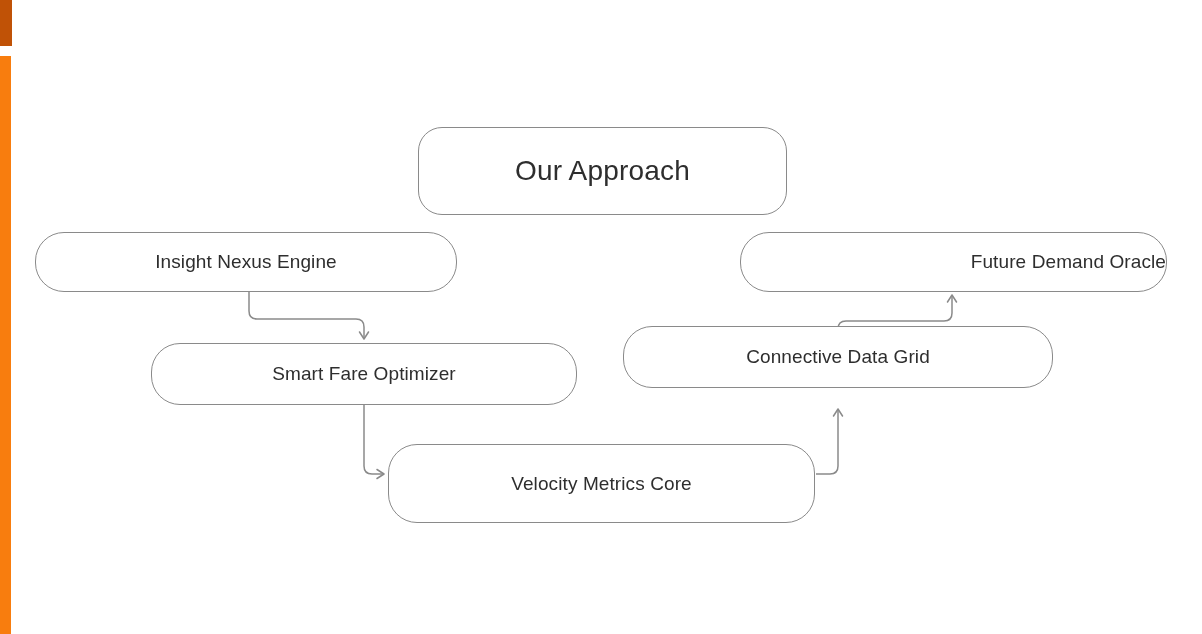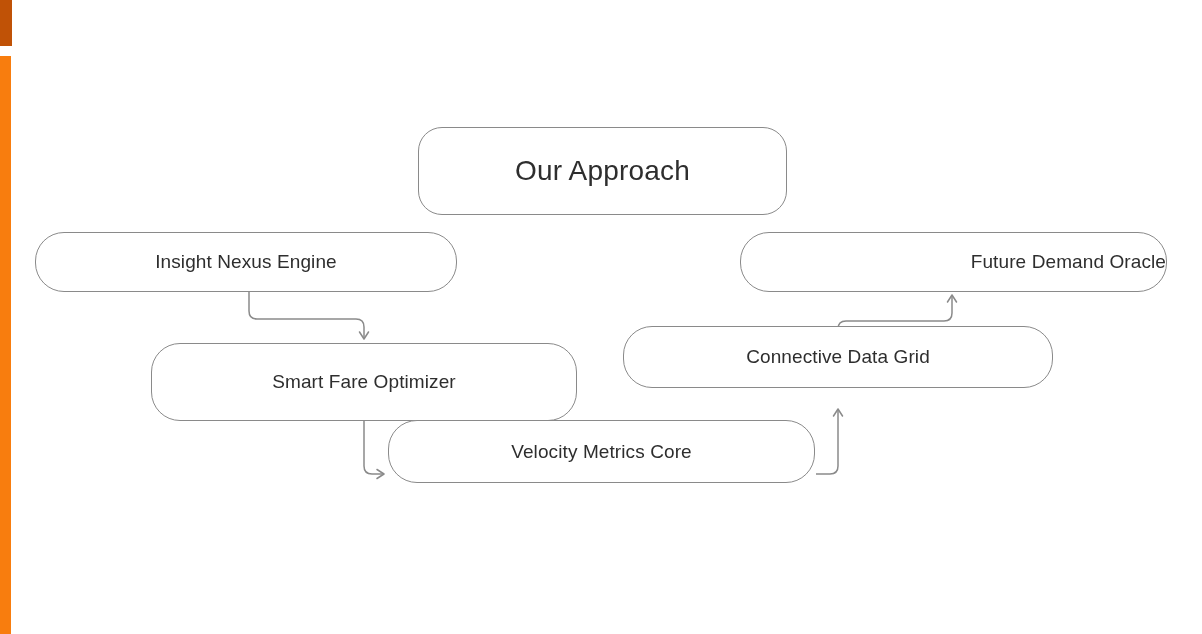--- a/index.html
+++ b/index.html
@@ -68,23 +68,23 @@
     letter-spacing: 0.2px;
   }
   .node {
     border-radius: 29px;
     font-size: 19px;
     font-weight: 500;
     letter-spacing: 0.1px;
   }
   .node-insight    { left: 35px;  top: 232px; width: 422px; height: 60px; }
   .node-future     { left: 740px; top: 232px; width: 427px; height: 60px; justify-content: flex-end; }
-  .node-smart      { left: 151px; top: 343px; width: 426px; height: 78px; }
+  .node-smart      { left: 151px; top: 343px; width: 426px; height: 62px; }
   .node-connective { left: 623px; top: 326px; width: 430px; height: 62px; }
-  .node-velocity   { left: 388px; top: 420px; width: 427px; height: 63px; }
+  .node-velocity   { left: 388px; top: 444px; width: 427px; height: 79px; }
 </style>
 </head>
 <body>
 
 <div class="slide">
 
   <div class="bar-top"></div>
   <div class="bar-main"></div>
 
   <svg class="connectors" width="1202" height="634" viewBox="0 0 1202 634" xmlns="http://www.w3.org/2000/svg">

